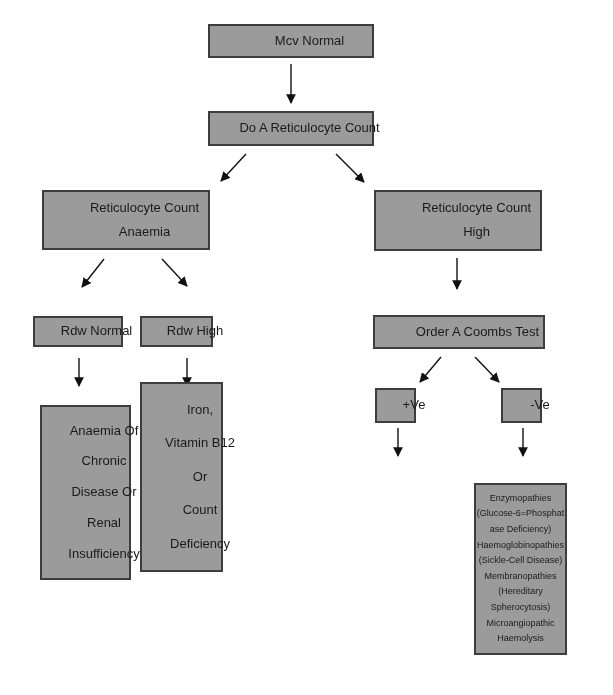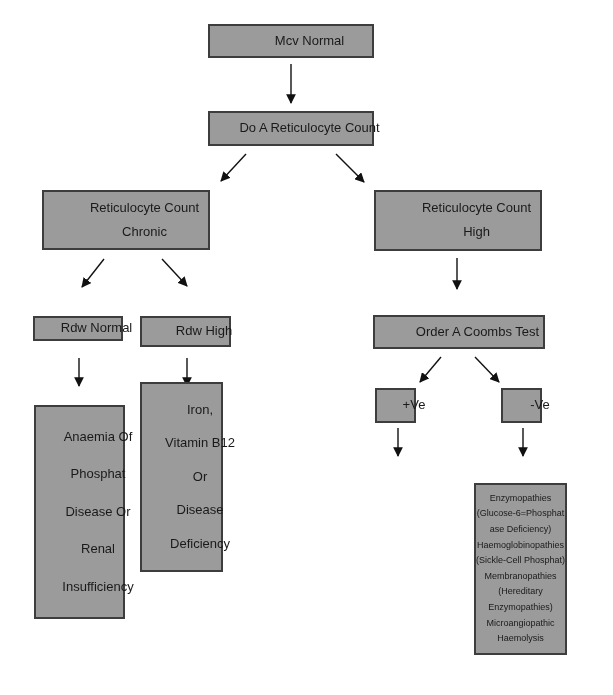--- a/index.html
+++ b/index.html
@@ -76,71 +76,71 @@
   <div class="node" style="left:208px;top:24px;width:166px;height:34px">
     <span class="line">Mcv Normal</span>
   </div>
 
   <div class="node" style="left:208px;top:111px;width:166px;height:35px">
     <span class="line">Do A Reticulocyte Count</span>
   </div>
 
   <div class="node" style="left:42px;top:190px;width:168px;height:60px">
     <span class="line">Reticulocyte Count</span>
-    <span class="line">Chronic</span>
+    <span class="line">Anaemia</span>
   </div>
 
   <div class="node" style="left:374px;top:190px;width:168px;height:61px">
     <span class="line">Reticulocyte Count</span>
     <span class="line">High</span>
   </div>
 
-  <div class="node" style="left:33px;top:316px;width:90px;height:25px">
+  <div class="node" style="left:33px;top:316px;width:90px;height:31px">
     <span class="line">Rdw Normal</span>
   </div>
 
-  <div class="node" style="left:140px;top:316px;width:91px;height:31px">
+  <div class="node" style="left:140px;top:316px;width:73px;height:31px">
     <span class="line">Rdw High</span>
   </div>
 
   <div class="node" style="left:373px;top:315px;width:172px;height:34px">
     <span class="line">Order A Coombs Test</span>
   </div>
 
   <div class="node" style="left:375px;top:388px;width:41px;height:35px">
     <span class="line">+Ve</span>
   </div>
 
   <div class="node" style="left:501px;top:388px;width:17px;height:35px">
     <span class="line">-Ve</span>
   </div>
 
-  <div class="node" style="left:34px;top:405px;width:91px;height:214px">
+  <div class="node" style="left:40px;top:405px;width:91px;height:175px">
     <span class="line">Anaemia Of</span>
-    <span class="line">Phosphat</span>
+    <span class="line">Chronic</span>
     <span class="line">Disease Or</span>
     <span class="line">Renal</span>
     <span class="line">Insufficiency</span>
   </div>
 
   <div class="node" style="left:140px;top:382px;width:83px;height:190px">
     <span class="line">Iron,</span>
     <span class="line">Vitamin B12</span>
     <span class="line">Or</span>
-    <span class="line">Disease</span>
+    <span class="line">Count</span>
     <span class="line">Deficiency</span>
   </div>
 
 
   <div class="node node--dense" style="left:474px;top:483px;width:93px;height:172px">
     <span class="line">Enzymopathies</span>
     <span class="line">(Glucose-6=Phosphat</span>
     <span class="line">ase Deficiency)</span>
     <span class="line">Haemoglobinopathies</span>
-    <span class="line">(Sickle-Cell Phosphat)</span>
+    <span class="line">(Sickle-Cell Disease)</span>
     <span class="line">Membranopathies</span>
     <span class="line">(Hereditary</span>
-    <span class="line">Enzymopathies)</span>
+    <span class="line">Spherocytosis)</span>
     <span class="line">Microangiopathic</span>
     <span class="line">Haemolysis</span>
   </div>
 
 </div>
 
 </body></html>

